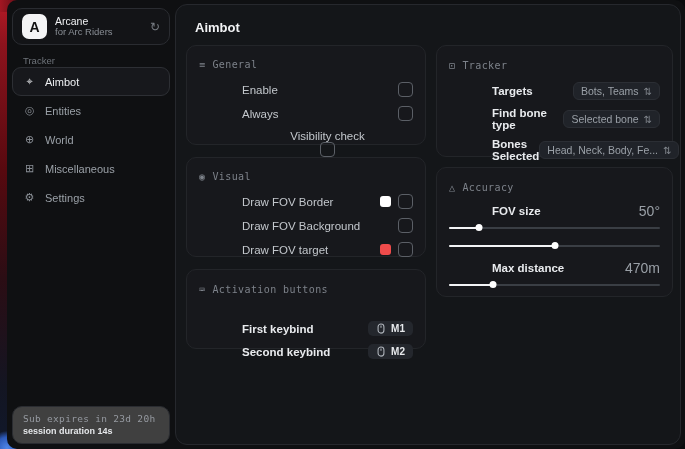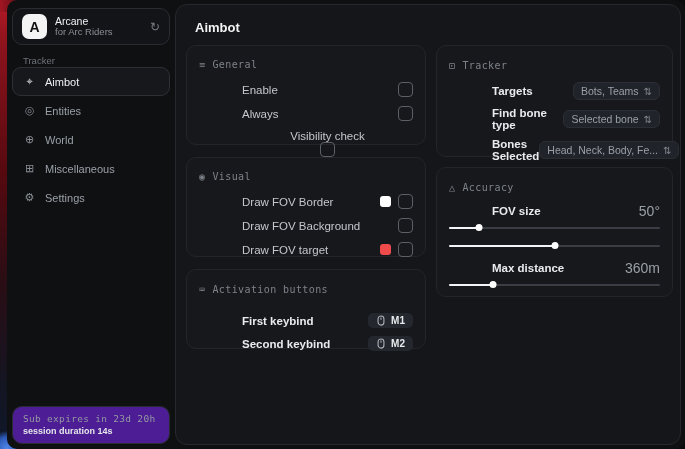--- a/index.html
+++ b/index.html
@@ -28,21 +28,21 @@
   .brand-sub{color:#8a8f96;font-size:9.5px;}
   .sync{color:#787d84;font-size:12px;cursor:pointer;}
   .cat-label{position:absolute;left:16px;top:55px;color:#6e737a;font-size:9.5px;}
   .menu{position:absolute;left:5px;top:67px;width:158px;}
   .menu-item{height:29px;display:flex;align-items:center;gap:9px;padding:0 10px;
     border-radius:9px;color:#9aa0a7;font-size:11px;cursor:pointer;border:1px solid transparent;box-sizing:border-box;}
   .menu-item .mi{width:13px;text-align:center;font-size:11px;color:#8a8f96;}
   .menu-item.sel{background:#17181c;border-color:#2d2f34;color:#edeff1;}
   .menu-item.sel .mi{color:#d8dadd;}
   .foot-card{position:absolute;left:5px;top:406px;width:158px;height:38px;
-    border:1px solid #2a2c31;border-radius:10px;background:#4c1d95;
+    border:1px solid #2a2c31;border-radius:10px;background:#404040;
     padding:6px 10px;box-sizing:border-box;}
   .foot1{font-family:"DejaVu Sans Mono",monospace;color:#9599a0;font-size:9.5px;letter-spacing:.3px;}
   .foot2{color:#e4e6e9;font-size:9px;font-weight:bold;margin-top:2px;}
 
   
   .main{position:absolute;left:168px;top:4px;width:506px;height:441px;
     background:#141619;border:1px solid #26282d;border-radius:12px;box-sizing:border-box;}
   .page-title{position:absolute;left:19px;top:15px;color:#f2f3f5;font-size:13px;font-weight:bold;}
   .card{position:absolute;background:#17181c;border:1px solid #232529;border-radius:10px;box-sizing:border-box;padding:0 12px;}
   .card-head{display:flex;align-items:center;gap:7px;
@@ -164,21 +164,21 @@
             <span class="checkbox"></span>
           </span>
         </div>
       </div>
 
       <div class="card" style="left:10px;top:264px;width:240px;height:80px;">
         <div class="card-head" style="margin-top:14px;">
           <span class="ci">⌨</span>
           <span>Activation buttons</span>
         </div>
-        <div class="row" style="margin-top:18px;justify-content:space-between;">
+        <div class="row" style="margin-top:26px;justify-content:space-between;">
           <span class="lbl b">First keybind</span>
           <span class="keychip">
             <svg class="mouse-svg" width="10" height="11" viewBox="0 0 24 26">
                 <rect x="5" y="2" width="14" height="22" rx="7" fill="none" stroke="#aeb3ba" stroke-width="2.6"></rect>
                 <line x1="12" y1="6" x2="12" y2="11" stroke="#aeb3ba" stroke-width="2.6"></line>
               </svg>
             <span>M1</span>
           </span>
         </div>
         <div class="row" style="margin-top:8px;">
@@ -240,21 +240,21 @@
         <div style="margin-top:9px;">
           <div class="slider">
             <div class="track"></div>
             <div class="fill" style="width: 50%;"></div>
             <div class="thumb" style="left: 50%;"></div>
           </div>
         </div>
         <div style="margin-top:9px;">
           <div class="row">
             <span class="lbl b">Max distance</span>
-            <span class="val">360m</span>
+            <span class="val">470m</span>
           </div>
           <div class="slider">
             <div class="track"></div>
             <div class="fill" style="width: 21%;"></div>
             <div class="thumb" style="left: 21%;"></div>
           </div>
         </div>
       </div>
 
     </div>

